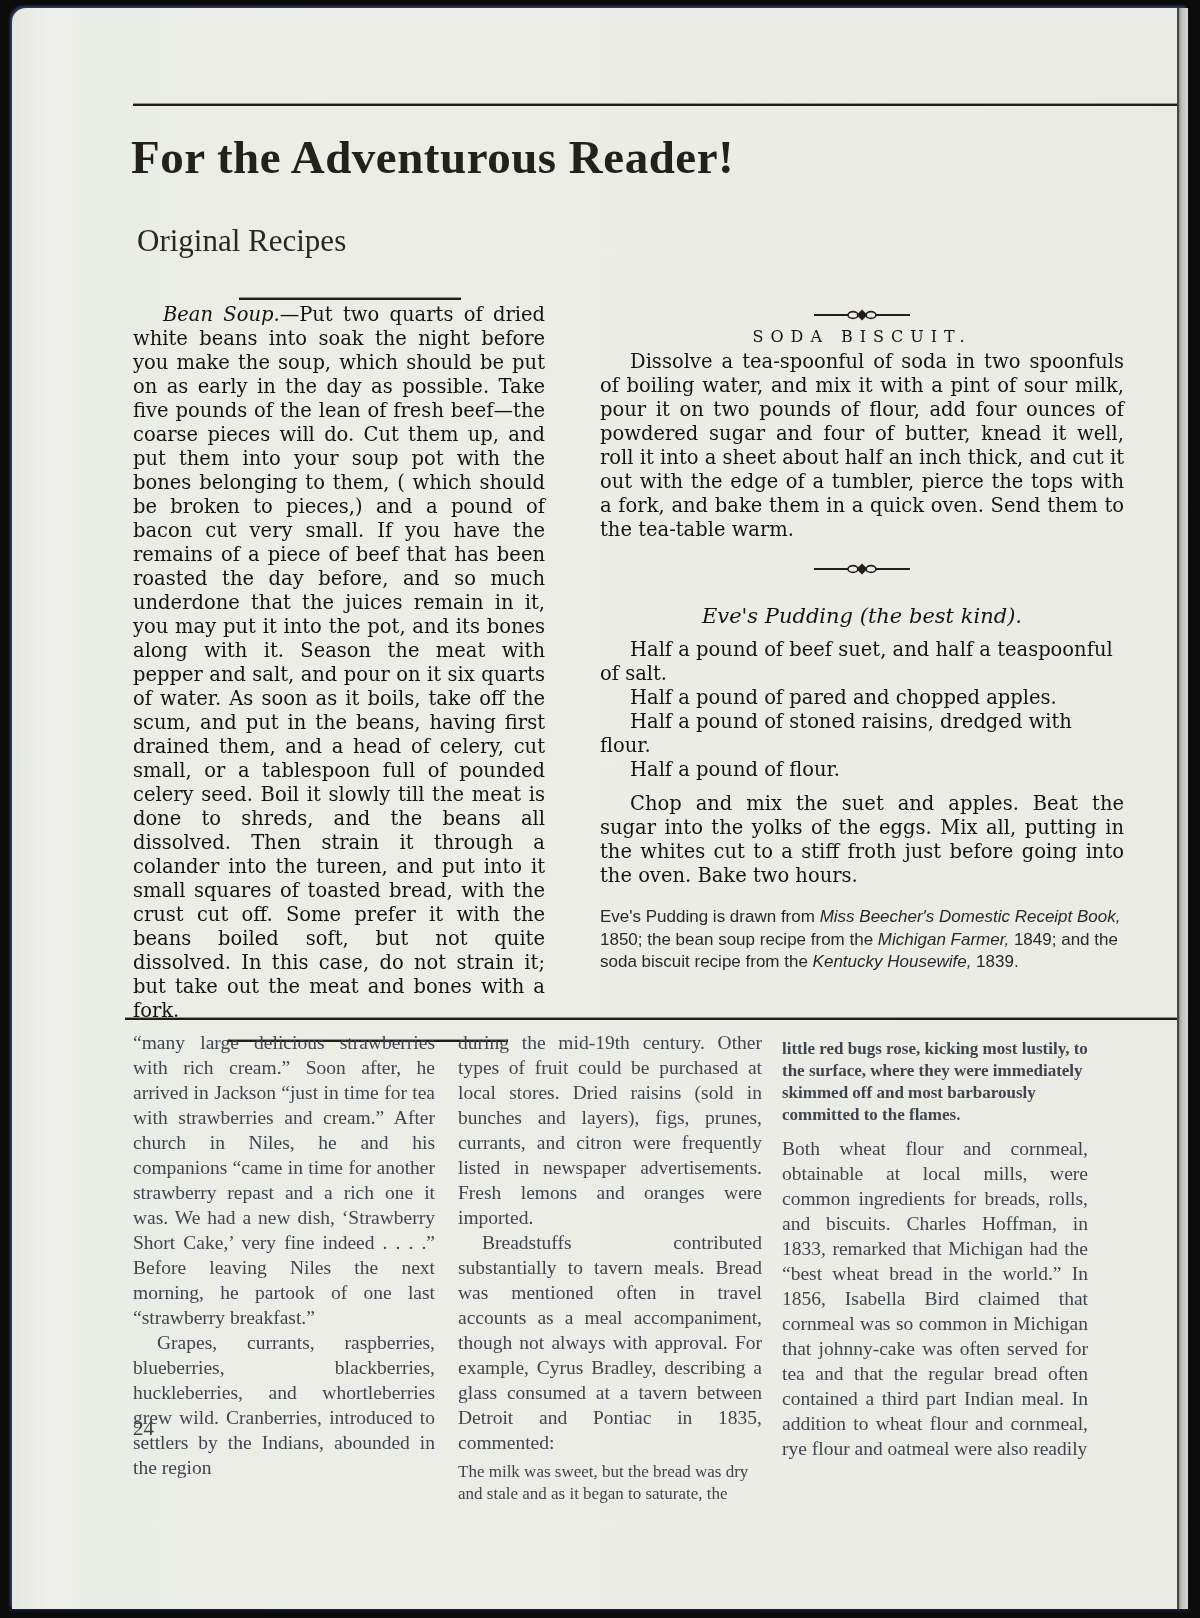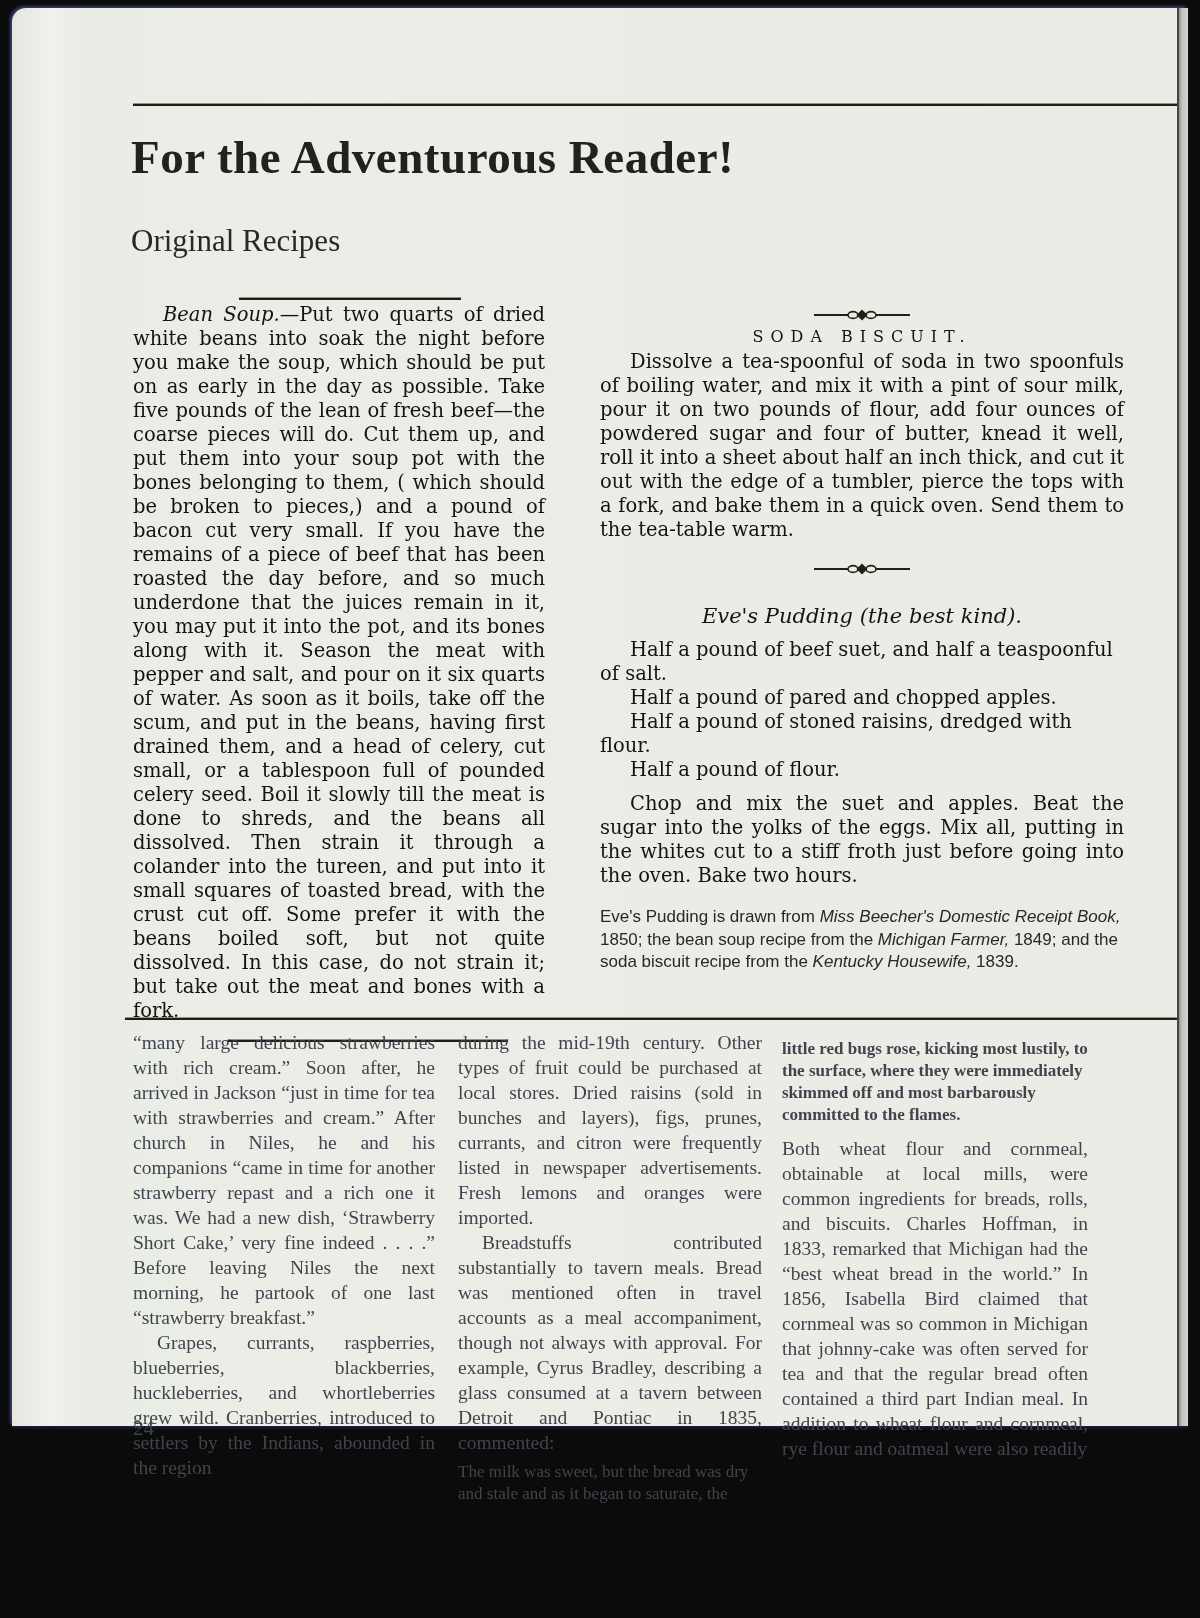--- a/index.html
+++ b/index.html
@@ -6,21 +6,21 @@
   html, body { width: 1200px; height: 1618px; }
   body {
     background: #0b0b0b;
     position: relative;
     font-family: "Liberation Serif", serif;
     overflow: hidden;
   }
   .page {
     position: absolute;
     left: 12px; top: 8px;
-    width: 1176px; height: 1418px;
+    width: 1176px; height: 1601px;
     background: linear-gradient(90deg, #e4e6e0 0px, #f0f1ec 40px, #eaece6 70px, #ecede7 300px, #eaebe5 100%);
     border-top-left-radius: 14px;
     box-shadow: -2px -2px 3px rgba(90,110,200,0.5), 0 2px 3px rgba(40,50,120,0.5);
   }
   .fore-edge {
     position: absolute; right: 0; top: 0; width: 11px; height: 100%;
     background: linear-gradient(90deg, #8f918e 0px, #c2c3bf 3px, #d8d9d5 11px);
     border-left: 2px solid #454641;
   }
   .abs { position: absolute; }
@@ -83,21 +83,21 @@
   }
 </style>
 </head>
 <body>
 
 <div class="page">
 
   <div class="abs rule" style="left:121px; top:95px; width:1050px; height:3px;"></div>
 
   <h1 class="abs title" style="left:119px; top:122px;">For the Adventurous Reader!</h1>
-  <h2 class="abs subtitle" style="left:119px; top:215px; font-weight:normal;">Original Recipes</h2>
+  <h2 class="abs subtitle" style="left:125px; top:215px; font-weight:normal;">Original Recipes</h2>
 
   <div class="abs recipe" style="left:121px; top:289px; width:412px;">
     <div class="rule" style="width:222px; height:3px; margin-left:106px; margin-bottom:3px;"></div>
     <p><span class="lead-italic">Bean Soup.</span><span>—Put two quarts of dried white beans into soak the night before you make the soup, which should be put on as early in the day as possible.  Take five pounds of the lean of fresh beef—the coarse pieces will do.  Cut them up, and put them into your soup pot with the bones belonging to them, ( which should be broken to pieces,) and a pound of bacon cut very small.  If you have the remains of a piece of beef that has been roasted the day before, and so much underdone that the juices remain in it, you may put it into the pot, and its bones along with it.  Season the meat with pepper and salt, and pour on it six quarts of water.  As soon as it boils, take off the scum, and put in the beans, having first drained them, and a head of celery, cut small, or a tablespoon full of pounded celery seed.  Boil it slowly till the meat is done to shreds, and the beans all dissolved.  Then strain it through a colander into the tureen, and put into it small squares of toasted bread, with the crust cut off.  Some prefer it with the beans boiled soft, but not quite dissolved.  In this case, do not strain it; but take out the meat and bones with a fork.</span></p>
     <div class="rule" style="width:280px; height:3px; margin:16px 0 0 95px;"></div>
   </div>
 
   <div class="abs" style="left:588px; top:300px; width:524px;">
 
     <svg class="ornament" width="96" height="14" viewBox="0 0 96 14">

